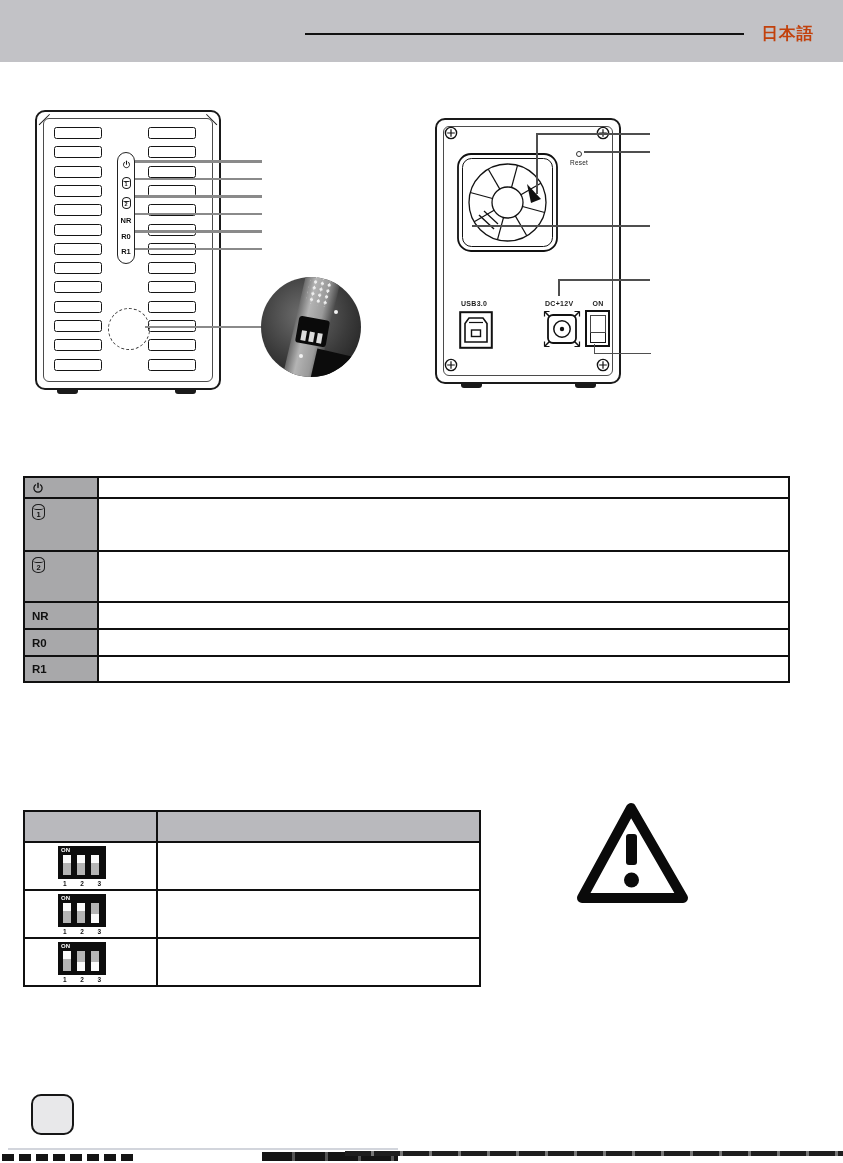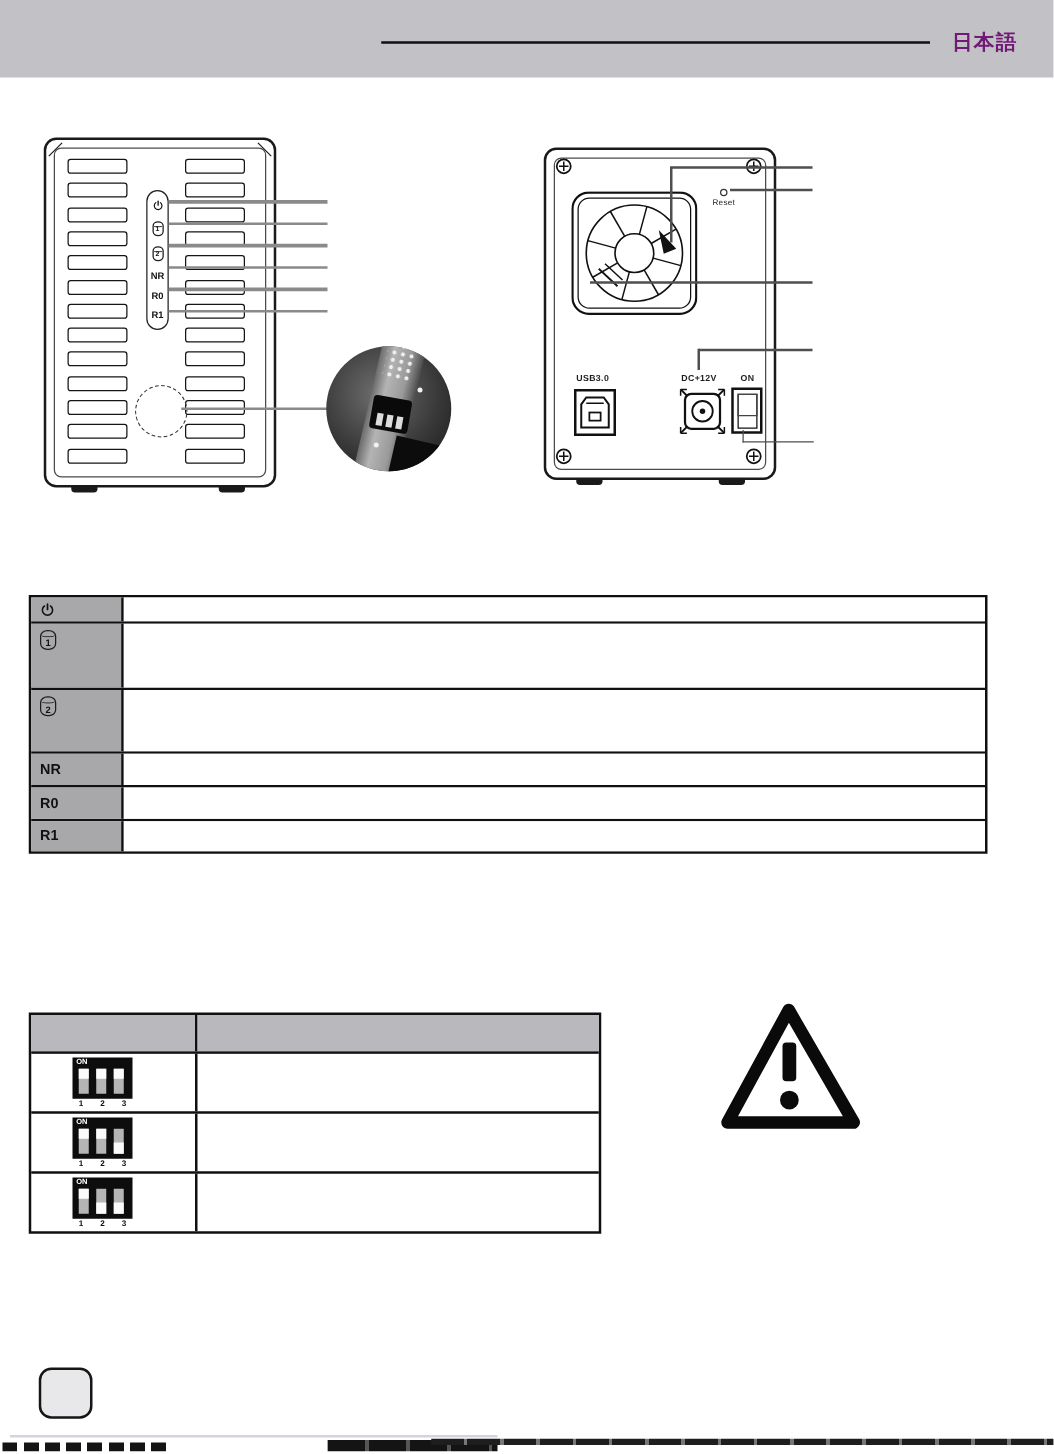--- a/index.html
+++ b/index.html
@@ -3,21 +3,21 @@
 <meta charset="utf-8">
 <style>
   html,body{margin:0;padding:0;background:#fff;}
   .page{position:relative;width:843px;height:1163px;background:#fff;overflow:hidden;
         font-family:"Liberation Sans",sans-serif;color:#111;}
   .abs{position:absolute;}
 
   
   .header-band{left:0;top:0;width:843px;height:62px;background:#c2c2c6;}
   .header-rule{left:305px;top:33px;width:439px;height:2.4px;background:#111;}
-  .header-title{top:23px;right:29px;font-size:16.5px;font-weight:700;color:#701a75;letter-spacing:1px;}
+  .header-title{top:23px;right:29px;font-size:16.5px;font-weight:700;color:#c2410c;letter-spacing:1px;}
 
   
   .device{border:2px solid #1a1a1a;border-radius:10px;background:#fff;}
   .dev-inner{position:absolute;inset:6px;border:1px solid #2b2b2b;border-radius:6px;opacity:.85;}
   .front-dev{left:35px;top:110px;width:182px;height:276px;}
   .back-dev{left:435px;top:118px;width:182px;height:262px;}
   .foot{position:absolute;width:21px;height:5px;background:#1a1a1a;border-radius:0 0 3px 3px;bottom:-6px;}
   .chamfer{position:absolute;width:15px;height:1.4px;background:#1a1a1a;}
 
   

